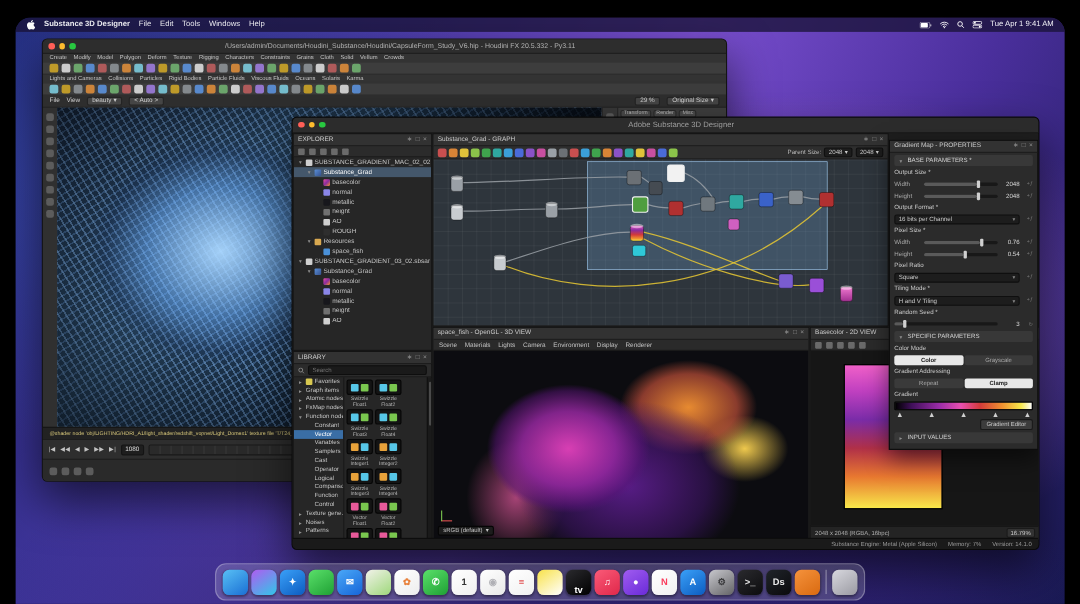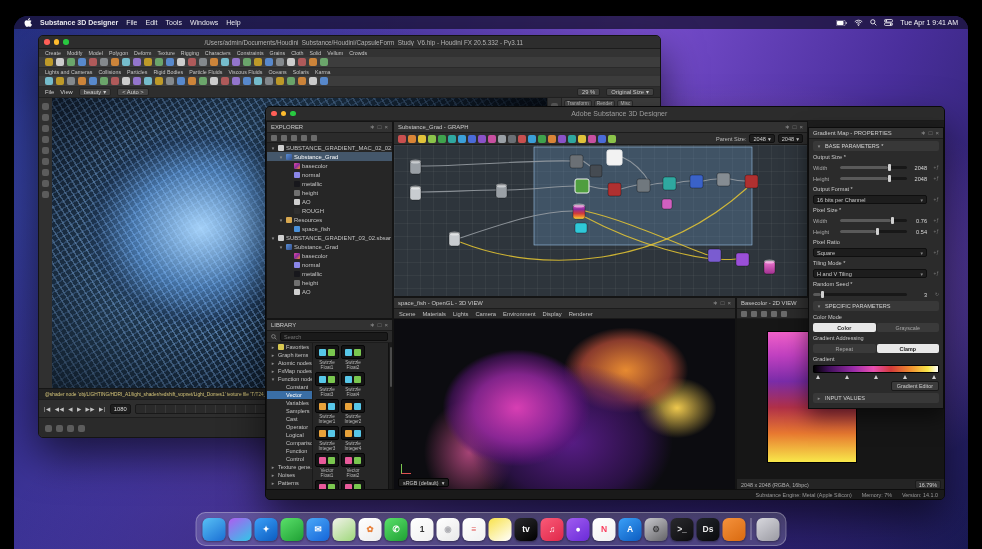--- a/index.html
+++ b/index.html
@@ -968,21 +968,21 @@
       <div class="dock-icon" style="background: linear-gradient(145deg, rgb(255, 255, 255), rgb(240, 240, 240));">
         <div style="color: rgb(51, 51, 51);">1</div>
       </div>
       <div class="dock-icon" style="background: linear-gradient(145deg, rgb(255, 255, 255), rgb(232, 232, 232));">
         <div style="color: rgb(176, 176, 181);">◉</div>
       </div>
       <div class="dock-icon" style="background: linear-gradient(145deg, rgb(255, 255, 255), rgb(240, 240, 240));">
         <div style="color: rgb(224, 80, 80);">≡</div>
       </div>
       <div class="dock-icon" style="background: linear-gradient(145deg, rgb(248, 226, 74), rgb(255, 255, 255));"></div>
-      <div class="dock-icon" style="background: linear-gradient(145deg, rgb(42, 42, 46), rgb(0, 0, 0));">
+      <div class="dock-icon" style="background: linear-gradient(145deg, rgb(42, 42, 46), rgb(0, 0, 0)); align-items: flex-end;">
         <div style="color: rgb(255, 255, 255);">tv</div>
       </div>
       <div class="dock-icon" style="background: linear-gradient(145deg, rgb(250, 90, 120), rgb(224, 40, 74));">
         <div style="color: rgb(255, 255, 255);">♫</div>
       </div>
       <div class="dock-icon" style="background: linear-gradient(145deg, rgb(160, 92, 240), rgb(106, 43, 216));">
         <div style="color: rgb(255, 255, 255);">●</div>
       </div>
       <div class="dock-icon" style="background: linear-gradient(145deg, rgb(255, 255, 255), rgb(240, 240, 240));">
         <div style="color: rgb(250, 60, 92);">N</div>

